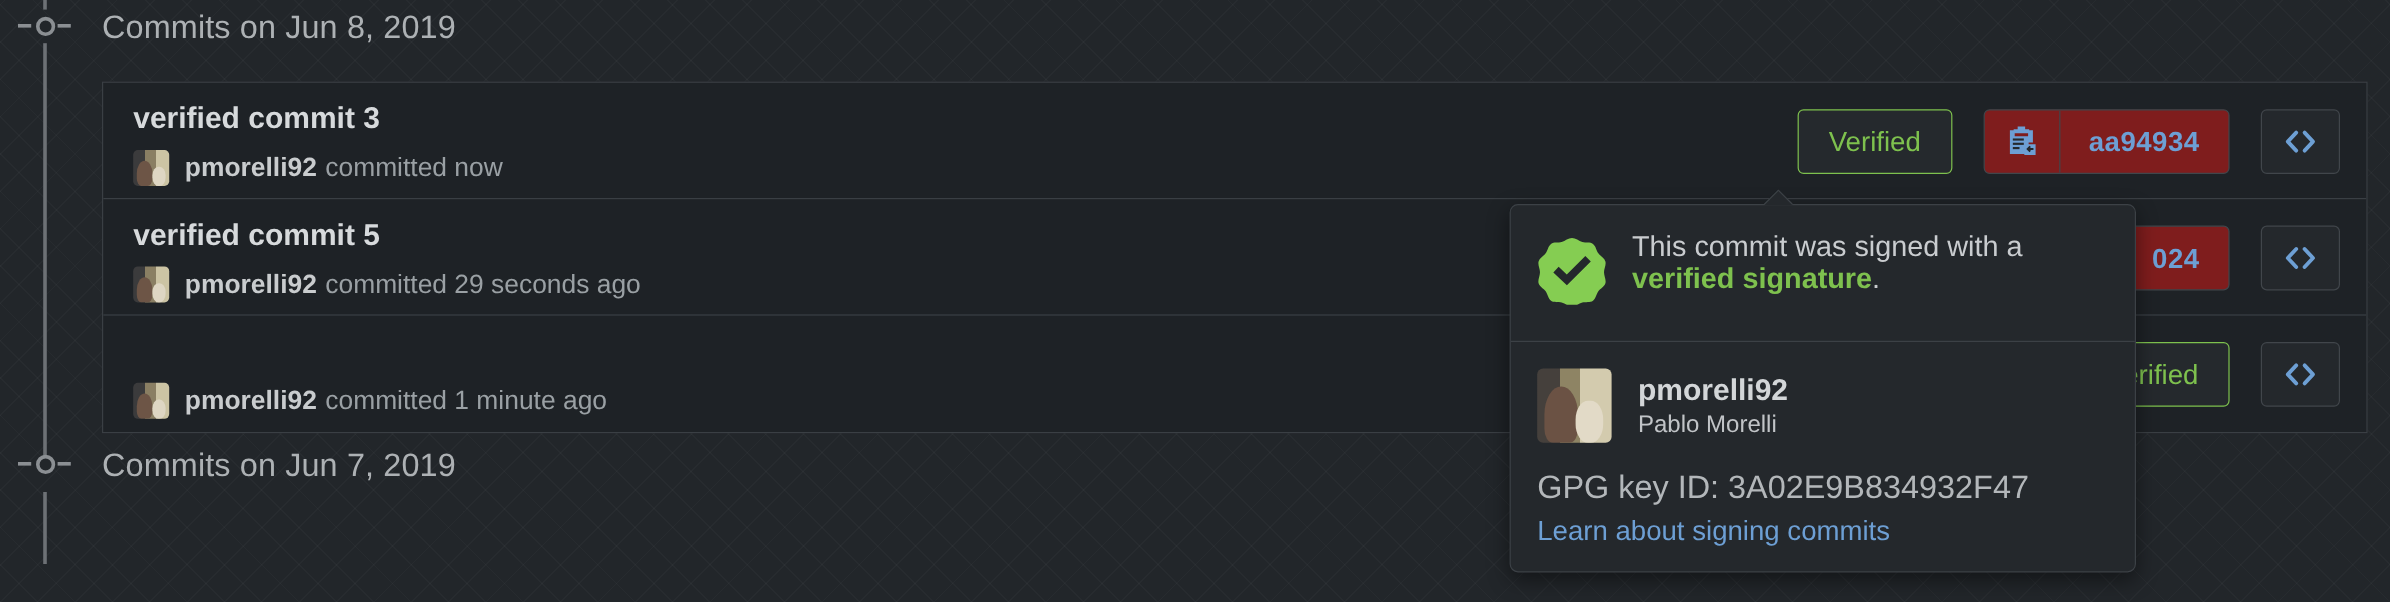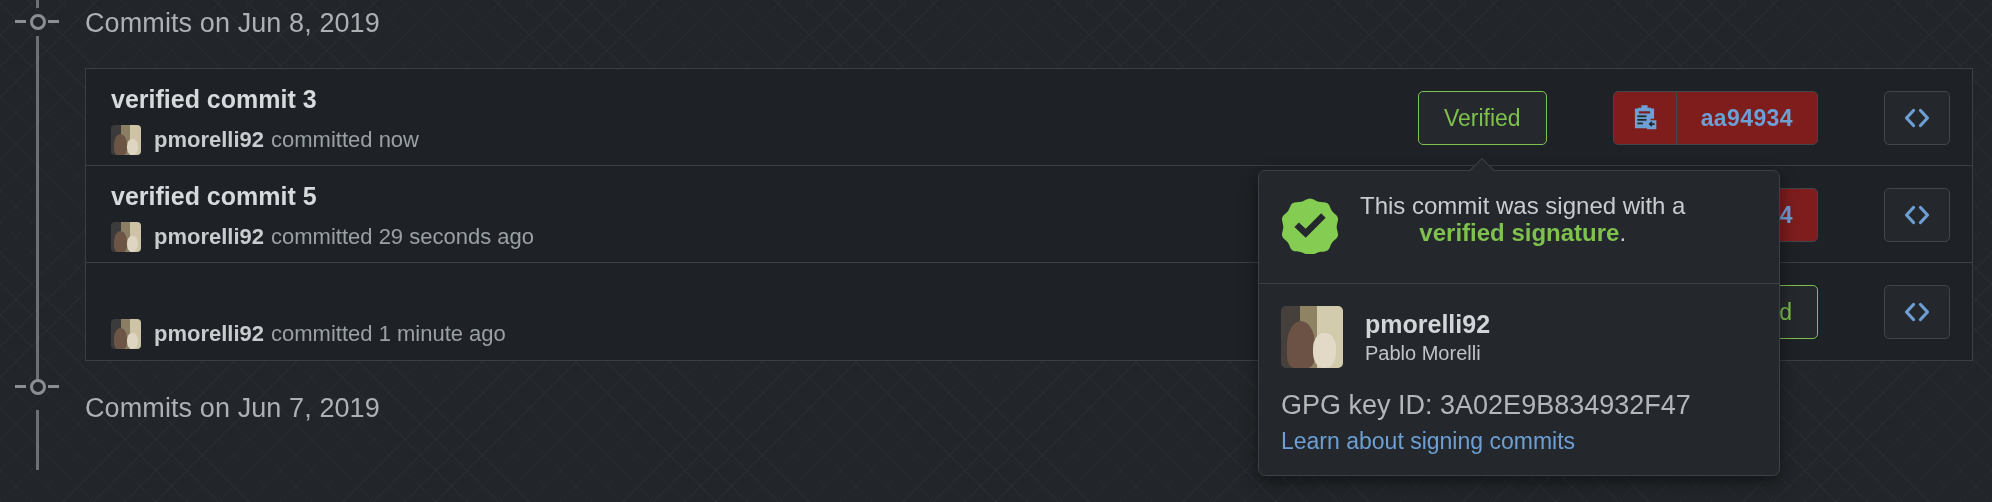--- a/index.html
+++ b/index.html
@@ -140,21 +140,20 @@
   .committed-text { color: #9aa0a4; }
 
   
   .row-actions {
     position: absolute;
     right: 22px;
     top: 22px;
     display: flex;
     align-items: stretch;
     height: 54px;
-    gap: 40px;
   }
   .verified-badge {
     display: flex;
     align-items: center;
     justify-content: center;
     padding: 0 25px;
     border: 1px solid #7ec14e;
     border-radius: 5px;
     color: #7ec14e;
     font-size: 23px;
@@ -237,21 +236,20 @@
     display: flex;
     align-items: flex-start;
     padding: 22px 25px 25px 22px;
     border-bottom: 1px solid #3c4146;
   }
   .seal-icon { flex: 0 0 auto; margin-right: 21px; margin-top: 3px; }
   .popover-msg {
     font-size: 24px;
     line-height: 1.12;
     color: #c9cccf;
-    text-align: center;
   }
   .verified-sig-link {
     color: #7ec14e;
     font-weight: bold;
   }
 
   .popover-user {
     display: flex;
     align-items: flex-start;
     padding: 22px 25px 8px 22px;
@@ -416,21 +414,21 @@
           <svg width="30" height="22" viewBox="0 0 30 22" fill="none" aria-hidden="true">
             <path d="M11.5 3.5 4.5 11l7 7.5" stroke="#6d9fd4" stroke-width="3.2" stroke-linecap="round" stroke-linejoin="round"></path>
             <path d="M18.5 3.5 25.5 11l-7 7.5" stroke="#6d9fd4" stroke-width="3.2" stroke-linecap="round" stroke-linejoin="round"></path>
           </svg>
         </div>
       </div>
     </div>
 
   </div>
 
-  <div class="date-header" style="top:393px;">Commits on Jun 7, 2019</div>
+  <div class="date-header" style="top:373px;">Commits on Jun 7, 2019</div>
 
   <div id="signature-popover">
     <div class="popover-arrow"></div>
 
     <div class="popover-top">
       <span class="seal-icon">
         <svg width="58" height="58" viewBox="0 0 60 60" aria-hidden="true">
           <path fill="#85cd52" d="M30 2.5c3.1 0 5.9 2.6 8.9 3.4 3 .8 6.7-.2 9.2 1.6
             2.5 1.8 2.8 5.6 4.6 8.1 1.8 2.5 5.3 4 6.1 7 .8 3-1.2 6.1-1.2 9.4 0 3.3
             2 6.4 1.2 9.4-.8 3-4.3 4.5-6.1 7-1.8 2.5-2.1 6.3-4.6 8.1-2.5 1.8-6.2.8-9.2 1.6

